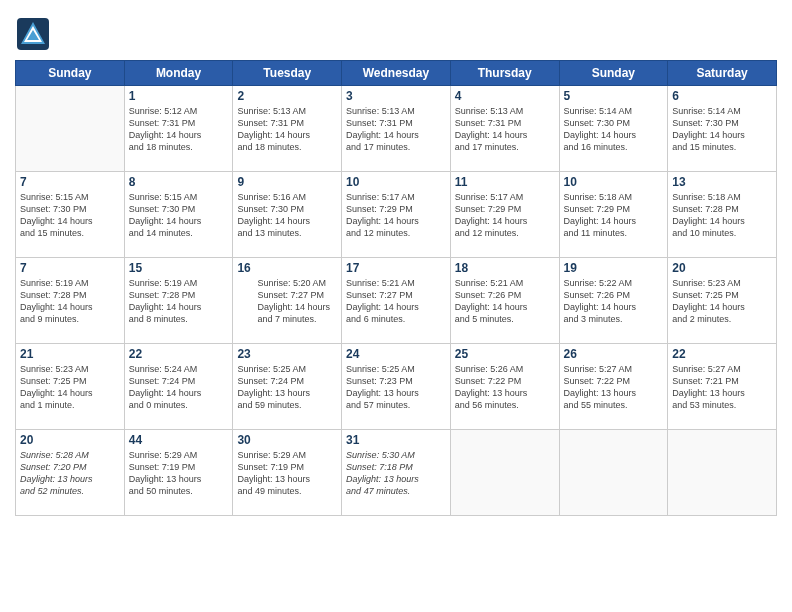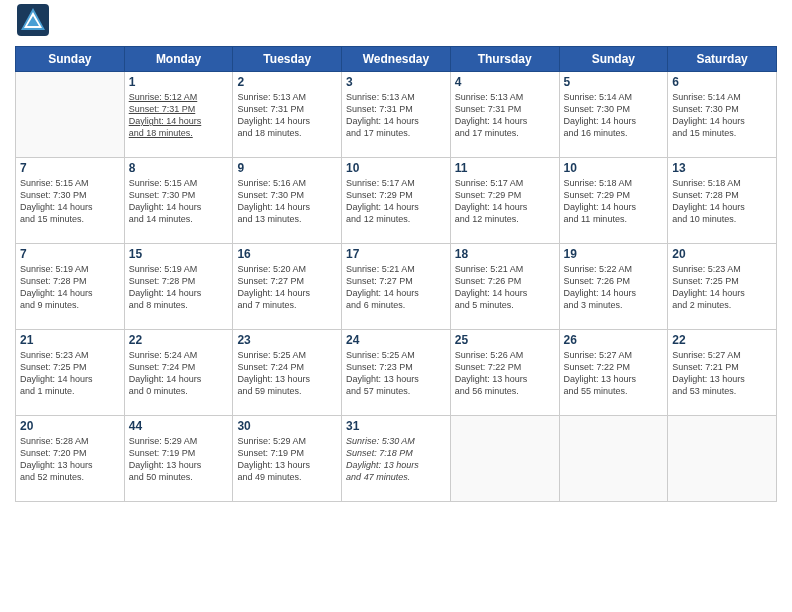--- a/index.html
+++ b/index.html
@@ -6,21 +6,21 @@
     body {
       width: 792px;
       height: 612px;
       font-family: Arial, sans-serif;
       background: #fff;
       overflow: hidden;
     }
     .page {
       width: 792px;
       height: 612px;
-      padding: 2px 15px;
+      padding: 16px 15px;
     }
     .header {
       display: flex;
       justify-content: space-between;
       align-items: flex-start;
       margin-bottom: 8px;
     }
     .logo {
       display: flex;
       align-items: center;
@@ -119,21 +119,21 @@
           <th class="day-header">Thursday</th>
           <th class="day-header">Sunday</th>
           <th class="day-header">Saturday</th>
         </tr>
     </thead>
     <tbody id="cal-body">
     <tr>
           <td class="cal-cell empty"></td>
           <td class="cal-cell">
             <div class="day-num">1</div>
-            <div class="cell-text" style="white-space: pre-line; text-decoration: underline;">Sunrise: 5:12 AM
+            <div class="cell-text" style="white-space: pre-line;">Sunrise: 5:12 AM
 Sunset: 7:31 PM
 Daylight: 14 hours
 and 18 minutes.</div>
           </td>
           <td class="cal-cell">
             <div class="day-num">2</div>
             <div class="cell-text" style="white-space: pre-line;">Sunrise: 5:13 AM
 Sunset: 7:31 PM
 Daylight: 14 hours
 and 18 minutes.</div>
@@ -228,21 +228,21 @@
           </td>
           <td class="cal-cell">
             <div class="day-num">15</div>
             <div class="cell-text" style="white-space: pre-line;">Sunrise: 5:19 AM
 Sunset: 7:28 PM
 Daylight: 14 hours
 and 8 minutes.</div>
           </td>
           <td class="cal-cell">
             <div class="day-num">16</div>
-            <div class="cell-text" style="white-space: pre-line;">Sunrise: 5:20 AM
+            <div class="cell-text" style="white-space: pre-line; margin-left: 20px;">Sunrise: 5:20 AM
 Sunset: 7:27 PM
 Daylight: 14 hours
 and 7 minutes.</div>
           </td>
           <td class="cal-cell">
             <div class="day-num">17</div>
             <div class="cell-text" style="white-space: pre-line;">Sunrise: 5:21 AM
 Sunset: 7:27 PM
 Daylight: 14 hours
 and 6 minutes.</div>
@@ -316,21 +316,21 @@
             <div class="day-num">22</div>
             <div class="cell-text" style="white-space: pre-line;">Sunrise: 5:27 AM
 Sunset: 7:21 PM
 Daylight: 13 hours
 and 53 minutes.</div>
           </td>
         </tr>
         <tr>
           <td class="cal-cell">
             <div class="day-num">20</div>
-            <div class="cell-text" style="white-space: pre-line;">Sunrise: 5:28 AM
+            <div class="cell-text" style="white-space: pre-line; font-style: italic;">Sunrise: 5:28 AM
 Sunset: 7:20 PM
 Daylight: 13 hours
 and 52 minutes.</div>
           </td>
           <td class="cal-cell">
             <div class="day-num">44</div>
             <div class="cell-text" style="white-space: pre-line;">Sunrise: 5:29 AM
 Sunset: 7:19 PM
 Daylight: 13 hours
 and 50 minutes.</div>

